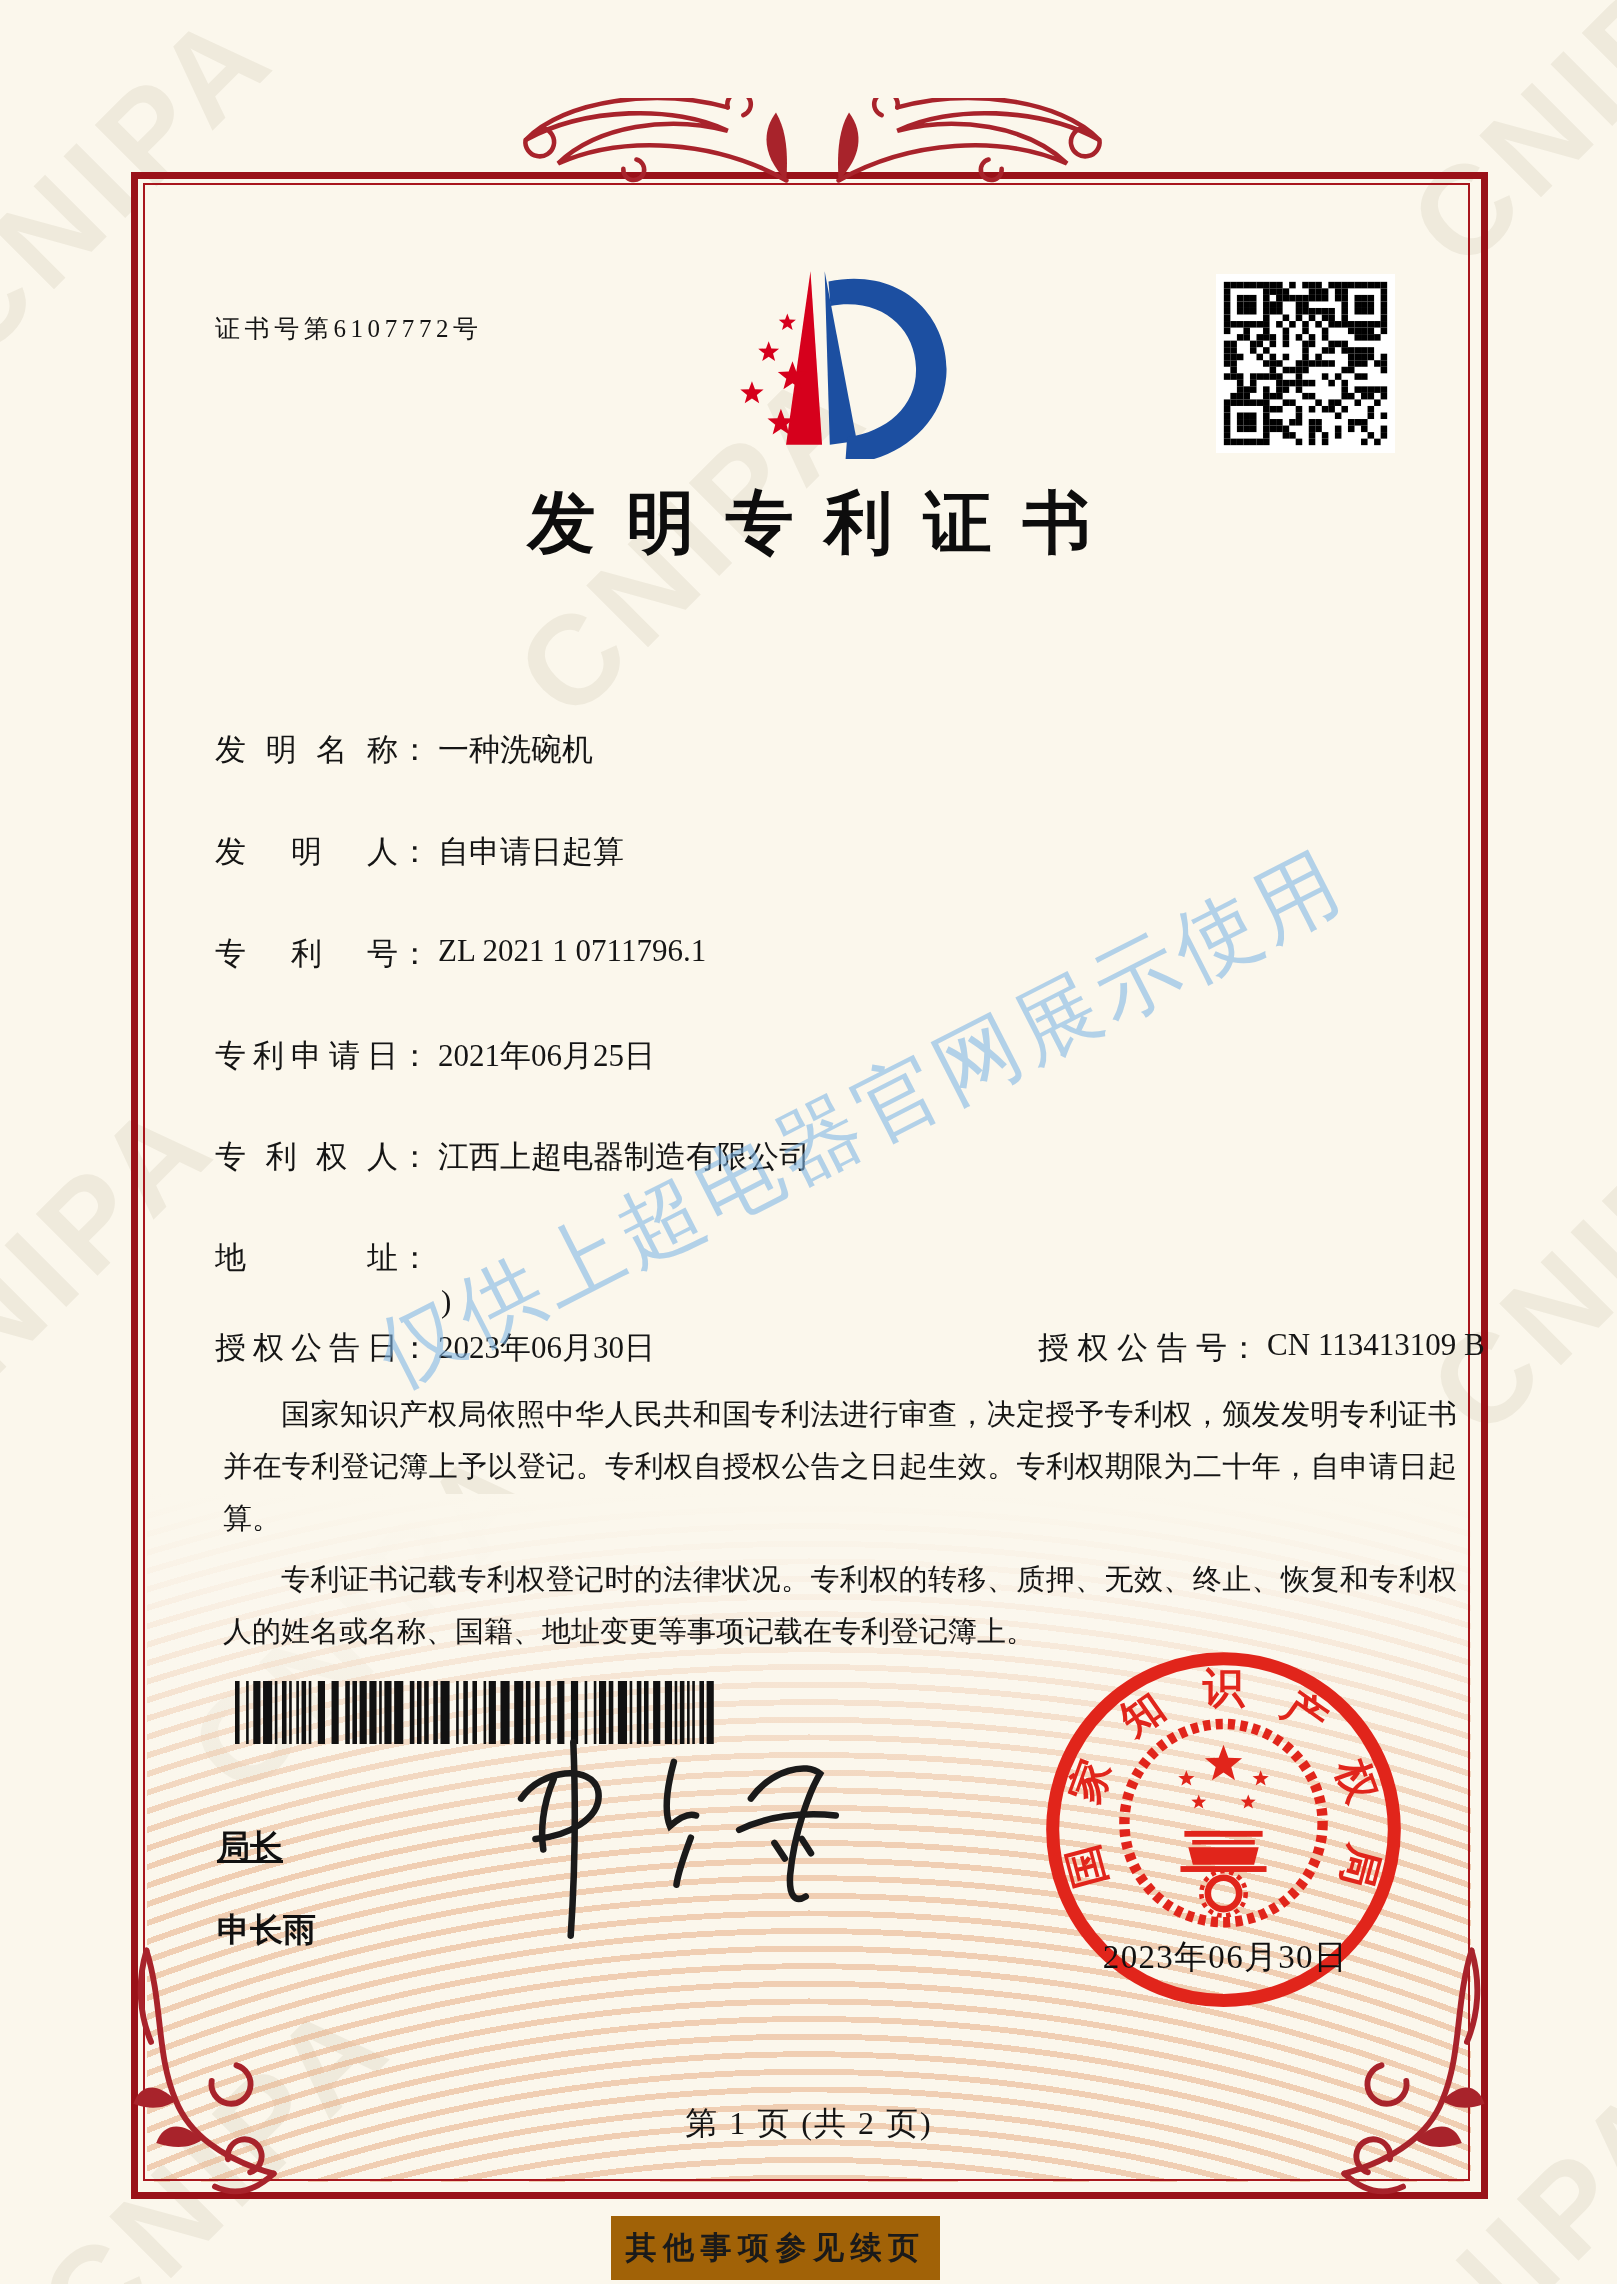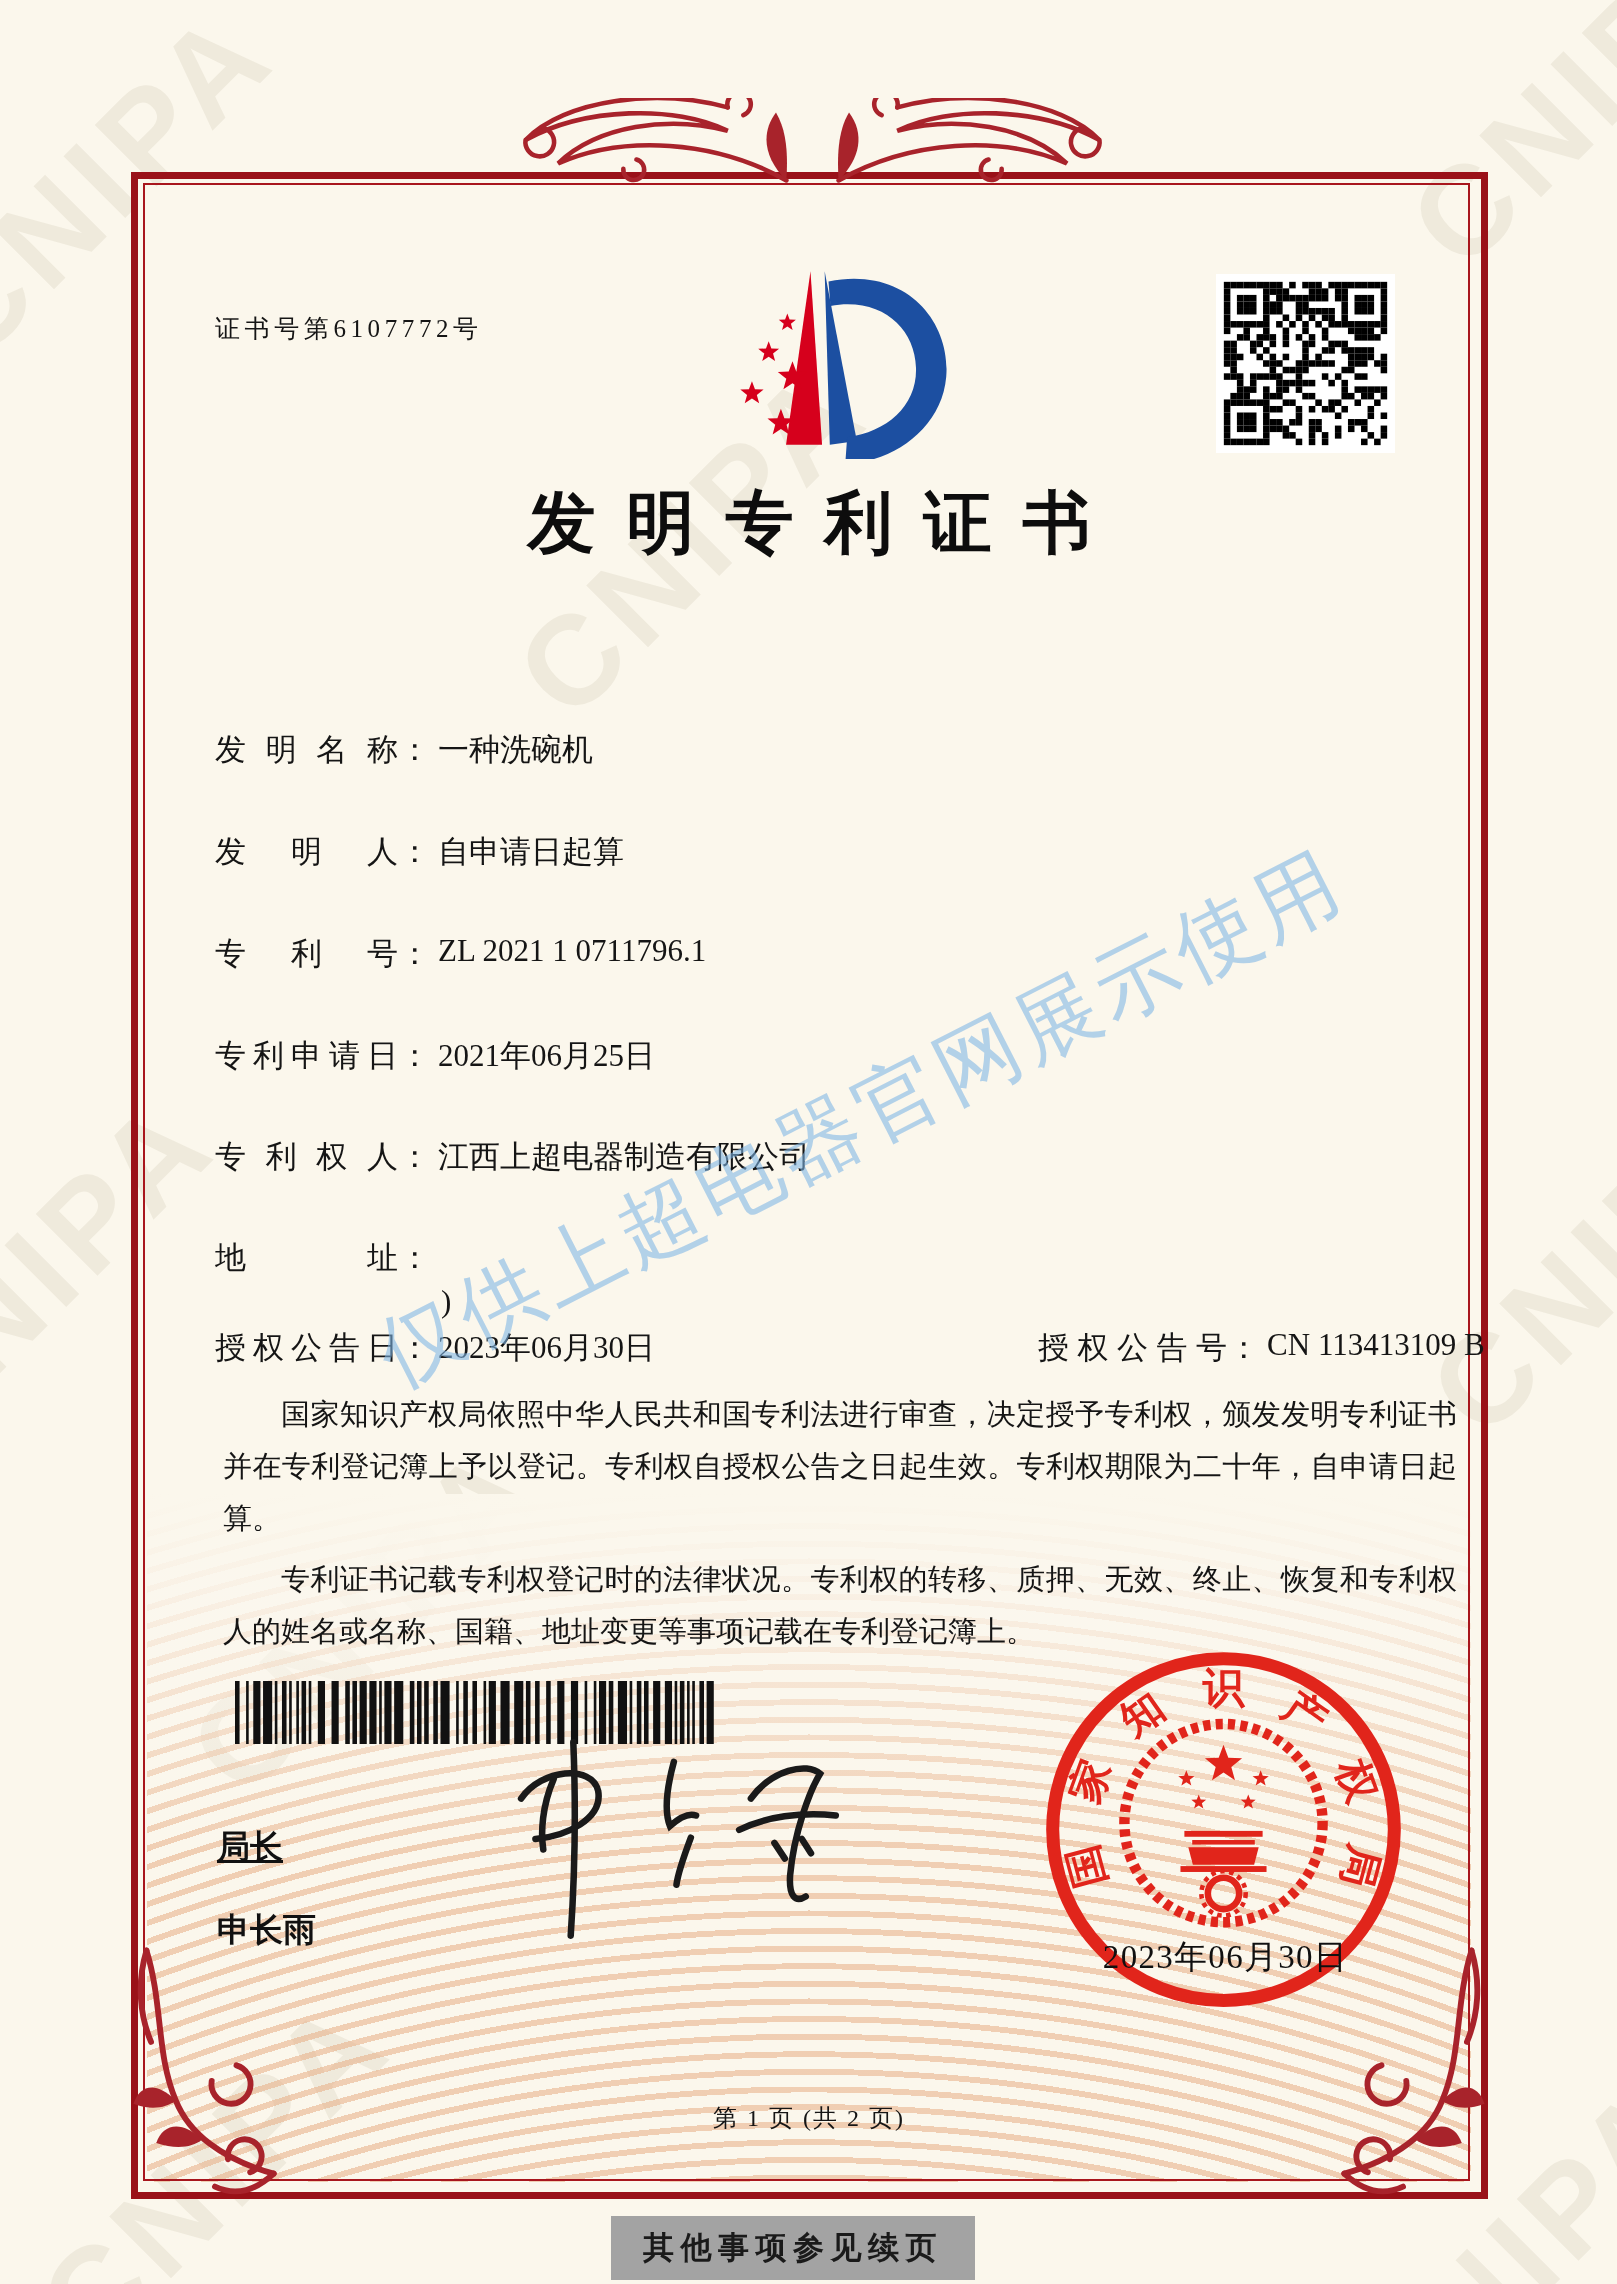--- a/index.html
+++ b/index.html
@@ -71,25 +71,25 @@
   }
   .signoff-title{top:1825px;text-decoration:underline;}
   .signoff-name{top:1908px;}
   .signature{position:absolute;left:444px;top:1728px;width:431px;height:222px;z-index:11;}
   .seal{position:absolute;left:1024px;top:1634px;width:399px;height:399px;z-index:12;}
   .seal-date{
     position:absolute;left:1069px;top:1935px;width:313px;text-align:center;
     font-size:33px;color:#101010;z-index:13;letter-spacing:1.3px;
   }
   .page-info{
-    position:absolute;left:0;right:0;top:2102px;text-align:center;font-size:24px;z-index:10;
+    position:absolute;left:0;right:0;top:2102px;text-align:center;font-size:32px;z-index:10;
     letter-spacing:2px;
   }
   .note-box{
-    position:absolute;left:611px;top:2216px;width:364px;height:64px;background:#a3a3a3;
+    position:absolute;left:611px;top:2216px;width:329px;height:64px;background:#a16207;
     display:flex;align-items:center;justify-content:center;z-index:10;
   }
   .note-text{font-size:31px;font-weight:600;letter-spacing:6.5px;color:#1a1a1a;}
   .orn{z-index:6;position:absolute;}
 </style>
 </head>
 <body>
 
 <div class="waves"></div>
 

